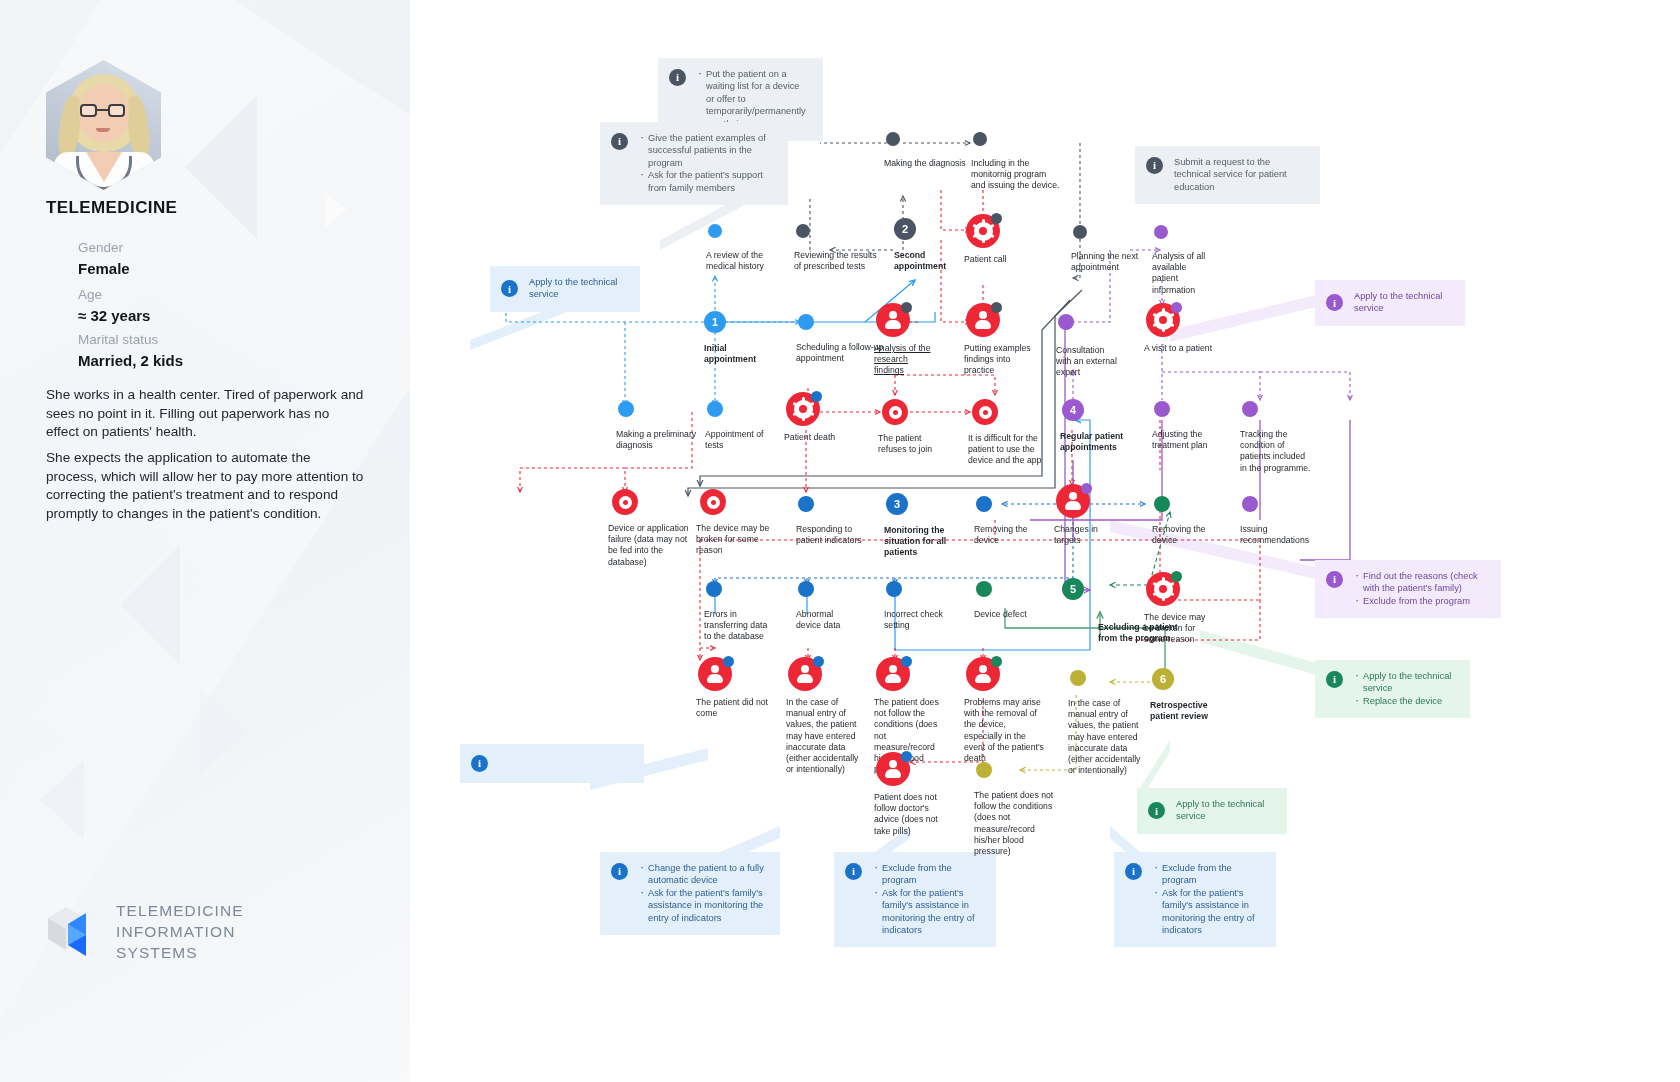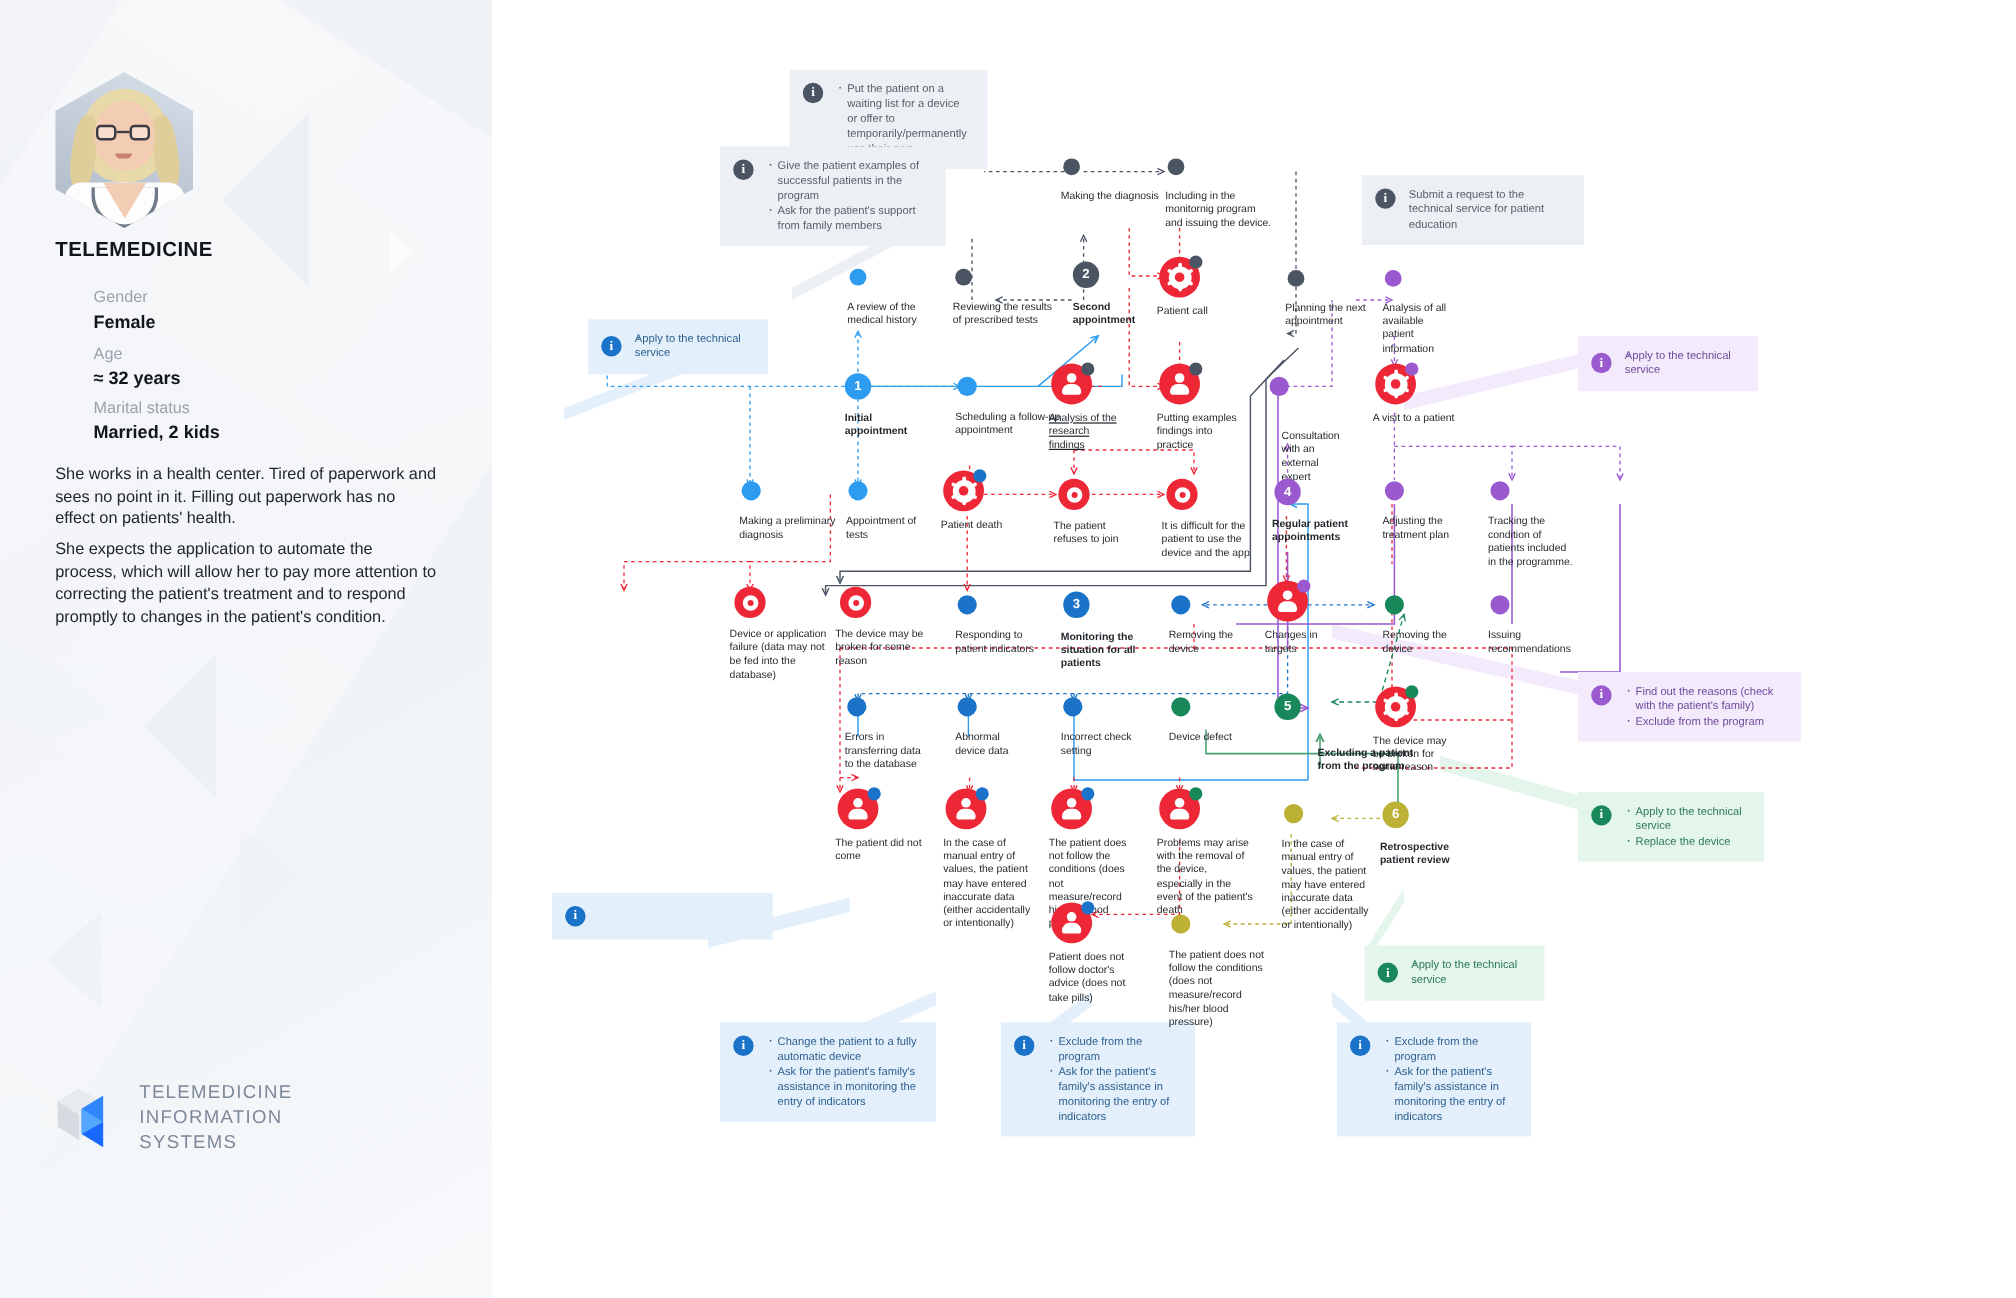--- a/index.html
+++ b/index.html
@@ -484,21 +484,21 @@
     <span class="glyph-person">
           <i class="h"></i>
           <i class="b"></i>
         </span>
     <span class="badge" style="background:#4a5463;"></span>
   </div>
   <div class="nlabel" style="left:-2px;top:40px;width:68px;">Putting examples findings into practice</div>
 </div>
 <div class="node" style="left:648px;top:314px;">
   <div class="dot d16" style="background:#9b59d0;"></div>
-  <div class="nlabel" style="left:-2px;top:44px;width:62px;padding-left:12px;">Consultation with an external expert</div>
+  <div class="nlabel" style="left:-2px;top:31px;width:62px;">Consultation with an external expert</div>
 </div>
 <div class="node" style="left:736px;top:303px;">
   <div class="ring r34">
     <span class="glyph-gear">
           <i class="tk"></i>
           <i class="tk tk2"></i>
           <i class="tk tk3"></i>
           <i class="gr"></i>
           <i class="gc"></i>
         </span>

